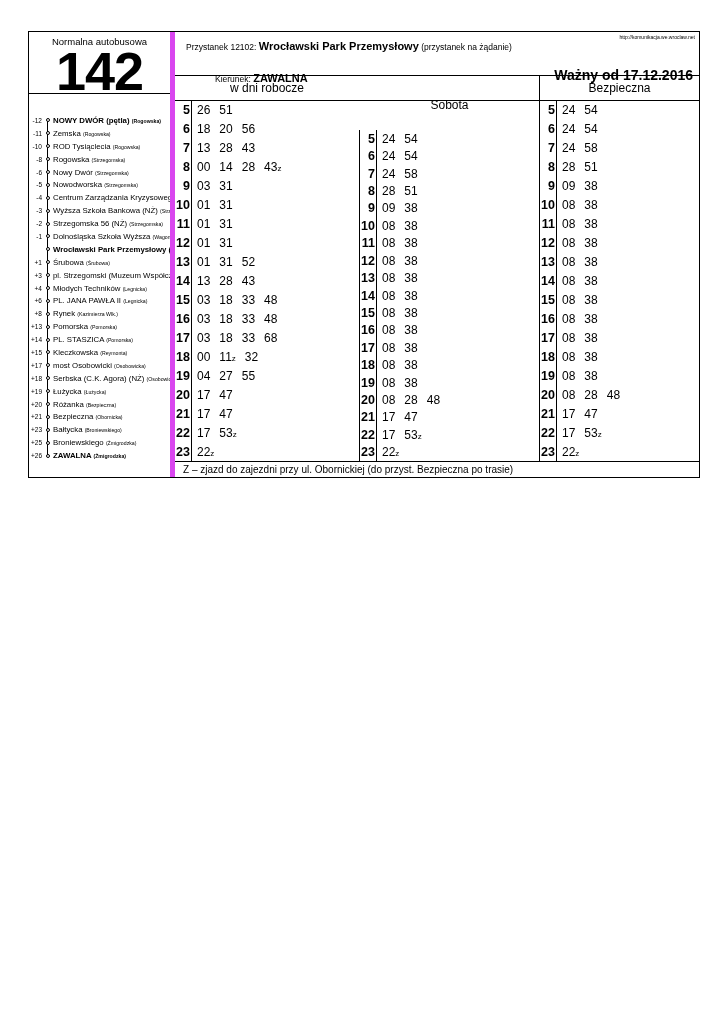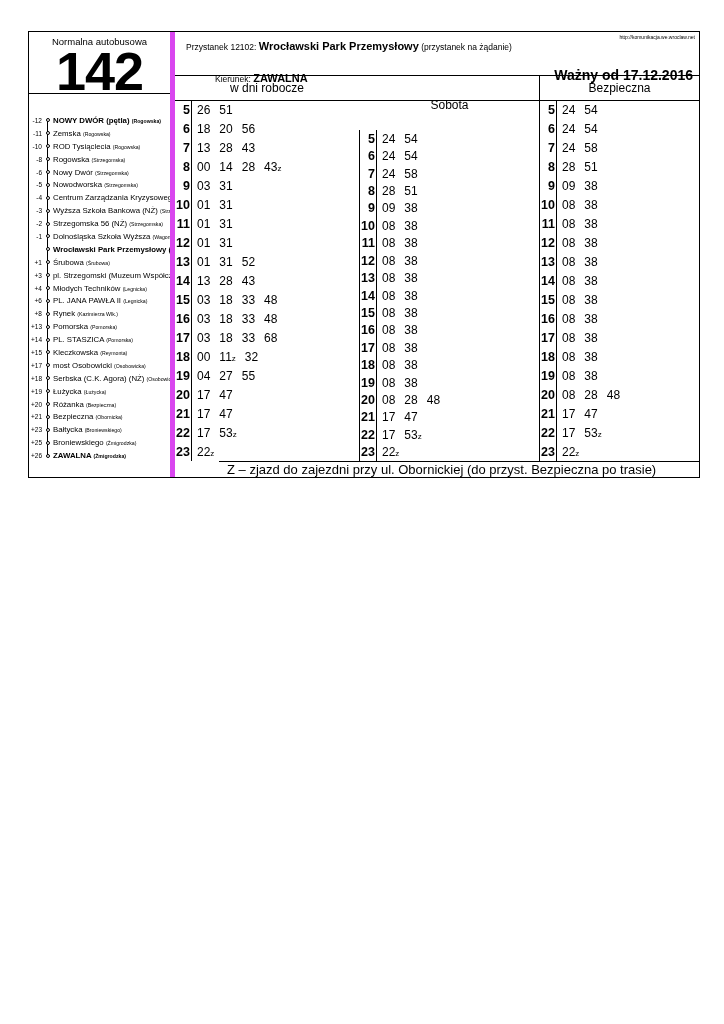--- a/index.html
+++ b/index.html
@@ -44,21 +44,21 @@
   .tt-col { display:flex; flex-direction:column; }
   .tt-col.col-1, .tt-col.col-2 { border-left:1px solid #000; }
   .tt-row { flex:1; display:flex; align-items:stretch; overflow:hidden; }
   .tt-hour {
     width:17px; flex:none; display:flex; align-items:center; justify-content:flex-end;
     font-size:12.5px; font-weight:bold; padding-right:1px; border-right:1px solid #000;
   }
   .tt-mins { display:flex; align-items:center; padding-left:5px; font-size:12px; white-space:nowrap; overflow:hidden; }
   .tt-min { margin-right:9px; }
   .fnote-z { font-size:8px; }
-  .footnote { height:16px; flex:none; border-top:1px solid #000; display:flex; align-items:center; padding-left:8px; font-size:13px;margin-left:44px; }
+  .footnote { height:16px; flex:none; border-top:1px solid #000; display:flex; align-items:center; padding-left:8px; font-size:10px; }
 </style>
 </head>
 <body>
 
 <div class="sheet">
 
   <div class="left-col">
     <div class="line-box">
       <div class="line-type">Normalna autobusowa</div>
       <div class="line-number">142</div>

